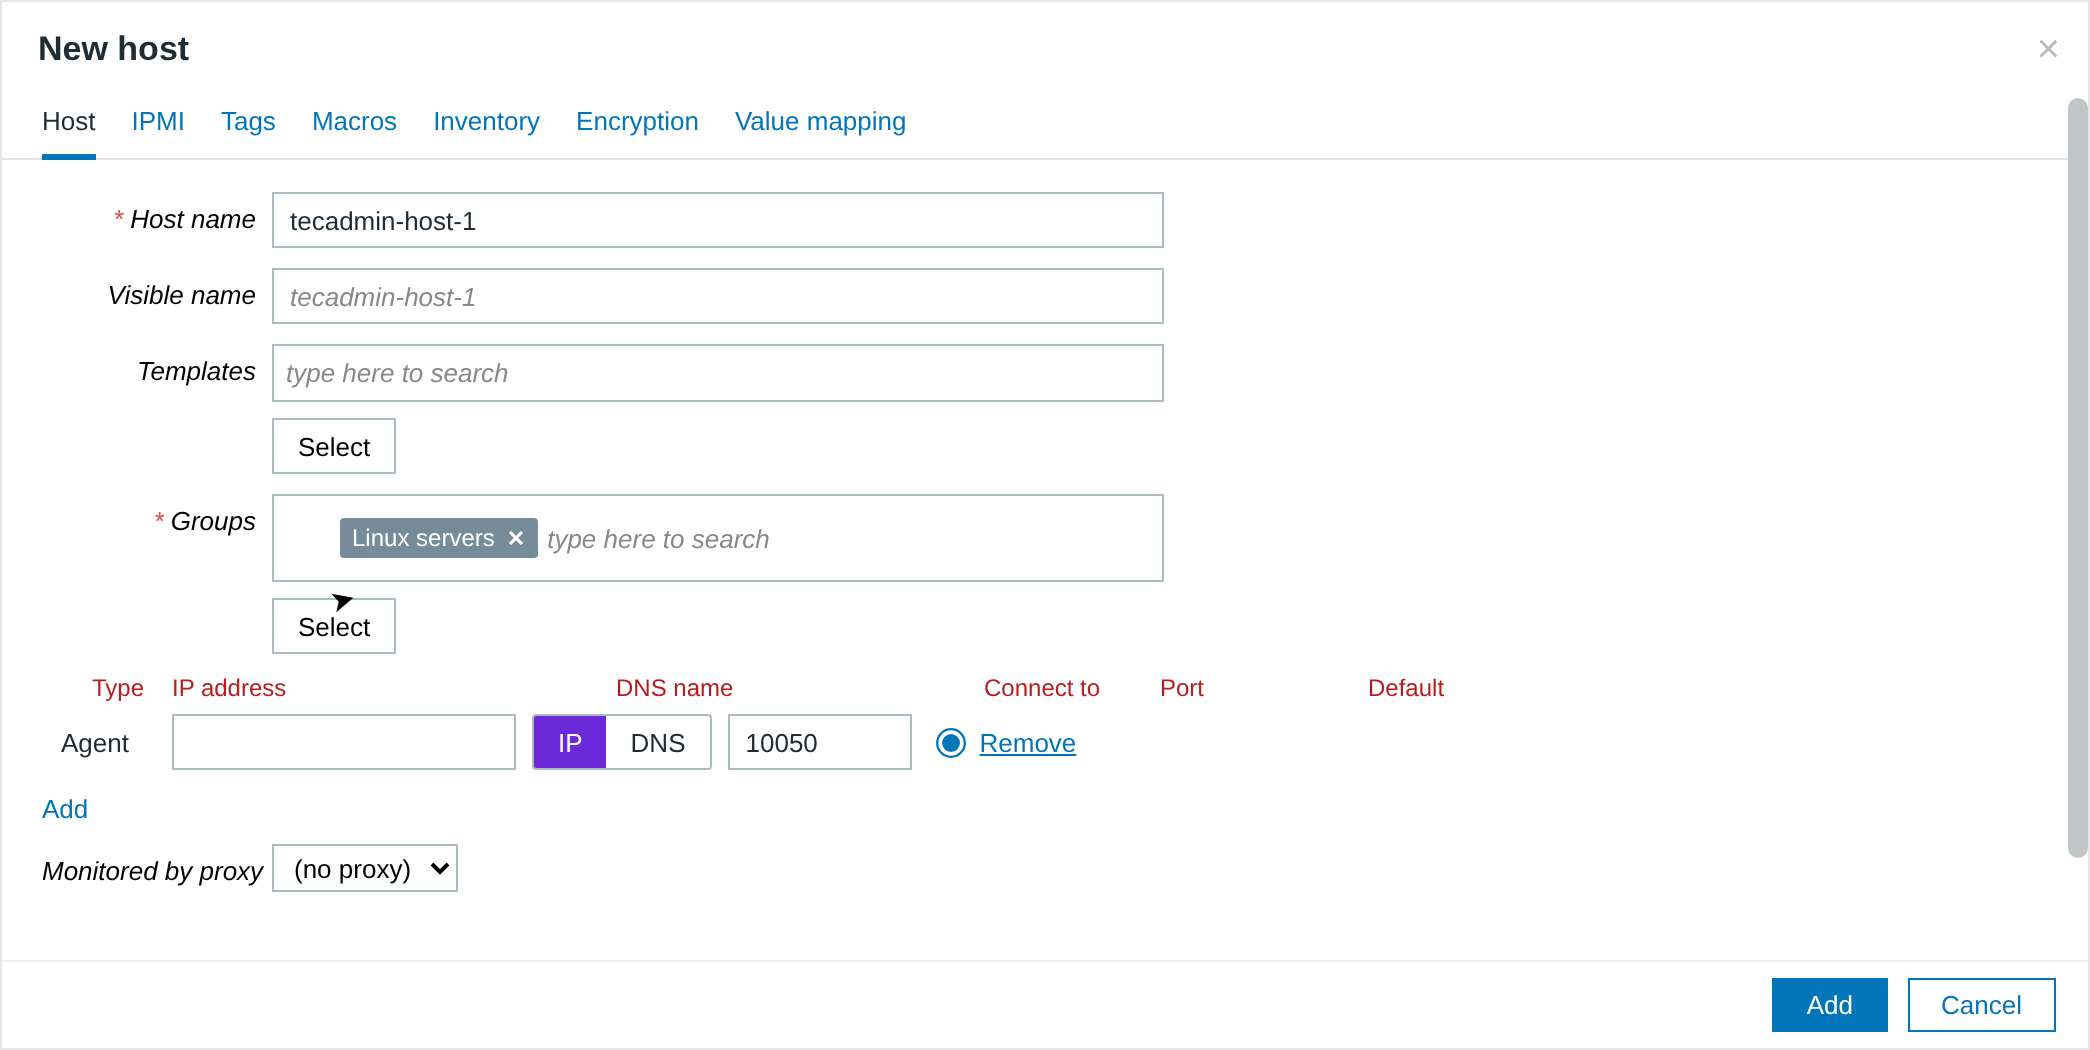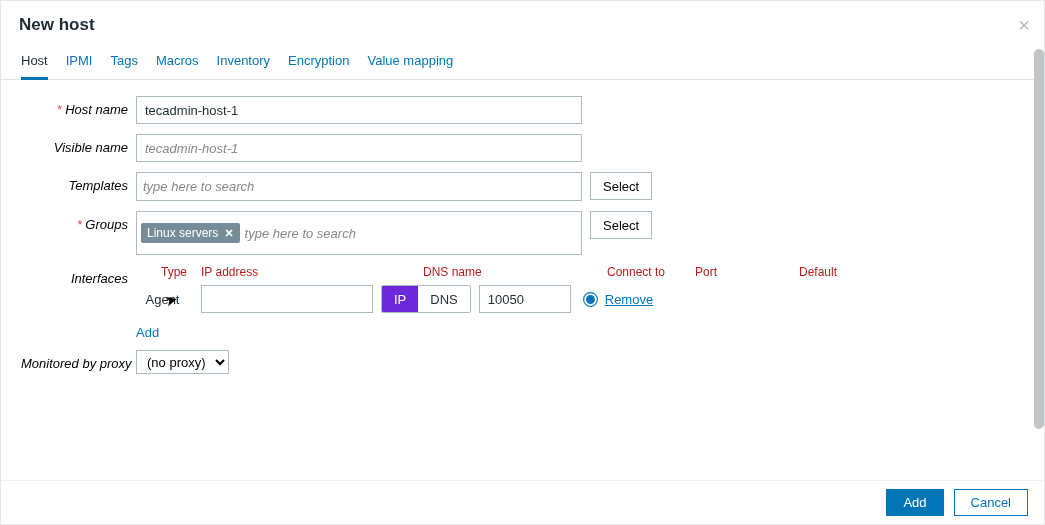--- a/index.html
+++ b/index.html
@@ -78,21 +78,21 @@
     height: 28px;
     padding: 4px 8px;
     border: 1px solid #acbbc2;
     font-size: 13px;
     color: #1f2c33;
   }
   .text-input::placeholder, .multiselect input::placeholder {
     color: #888;
     font-style: italic;
   }
-  .multiselect-wrap { display: flex; gap: 8px; align-items: flex-start; }
+  .multiselect-wrap { display: flex; gap: 8px; align-items: flex-start; flex-direction: column; }
   .multiselect {
     width: 446px;
     min-height: 28px;
     border: 1px solid #acbbc2;
     padding: 2px 4px;
     display: flex;
     flex-wrap: wrap;
     gap: 3px;
     align-items: center;
   }
@@ -108,20 +108,21 @@
   }
   .tag {
     background: #768d99;
     color: #fff;
     padding: 3px 6px;
     border-radius: 2px;
     font-size: 12px;
     display: inline-flex;
     align-items: center;
     gap: 6px;
+    margin-left: 29px;
   }
   .tag .x { font-weight: bold; cursor: pointer; font-size: 11px; }
   .btn-select {
     height: 28px;
     padding: 0 12px;
     background: #fff;
     border: 1px solid #acbbc2;
     cursor: pointer;
     font-size: 13px;
   }
@@ -290,21 +291,20 @@
           <span>Linux servers</span>
           <span class="x">✕</span>
         </span>
         <input type="text" style="width: 100%;" placeholder="type here to search">
       </div>
       <button class="btn-select">Select</button>
     </div>
   </div>
 
   <div class="form-row iface-label-row">
-    <div class="form-label">Interfaces</div>
     <div style="flex:1;">
       <div class="iface-headers">
         <div class="col-type">Type</div>
         <div class="col-ip">IP address</div>
         <div class="col-dns">DNS name</div>
         <div class="col-conn">Connect to</div>
         <div class="col-port">Port</div>
         <div class="col-def">Default</div>
       </div>
       <div class="iface-row">

